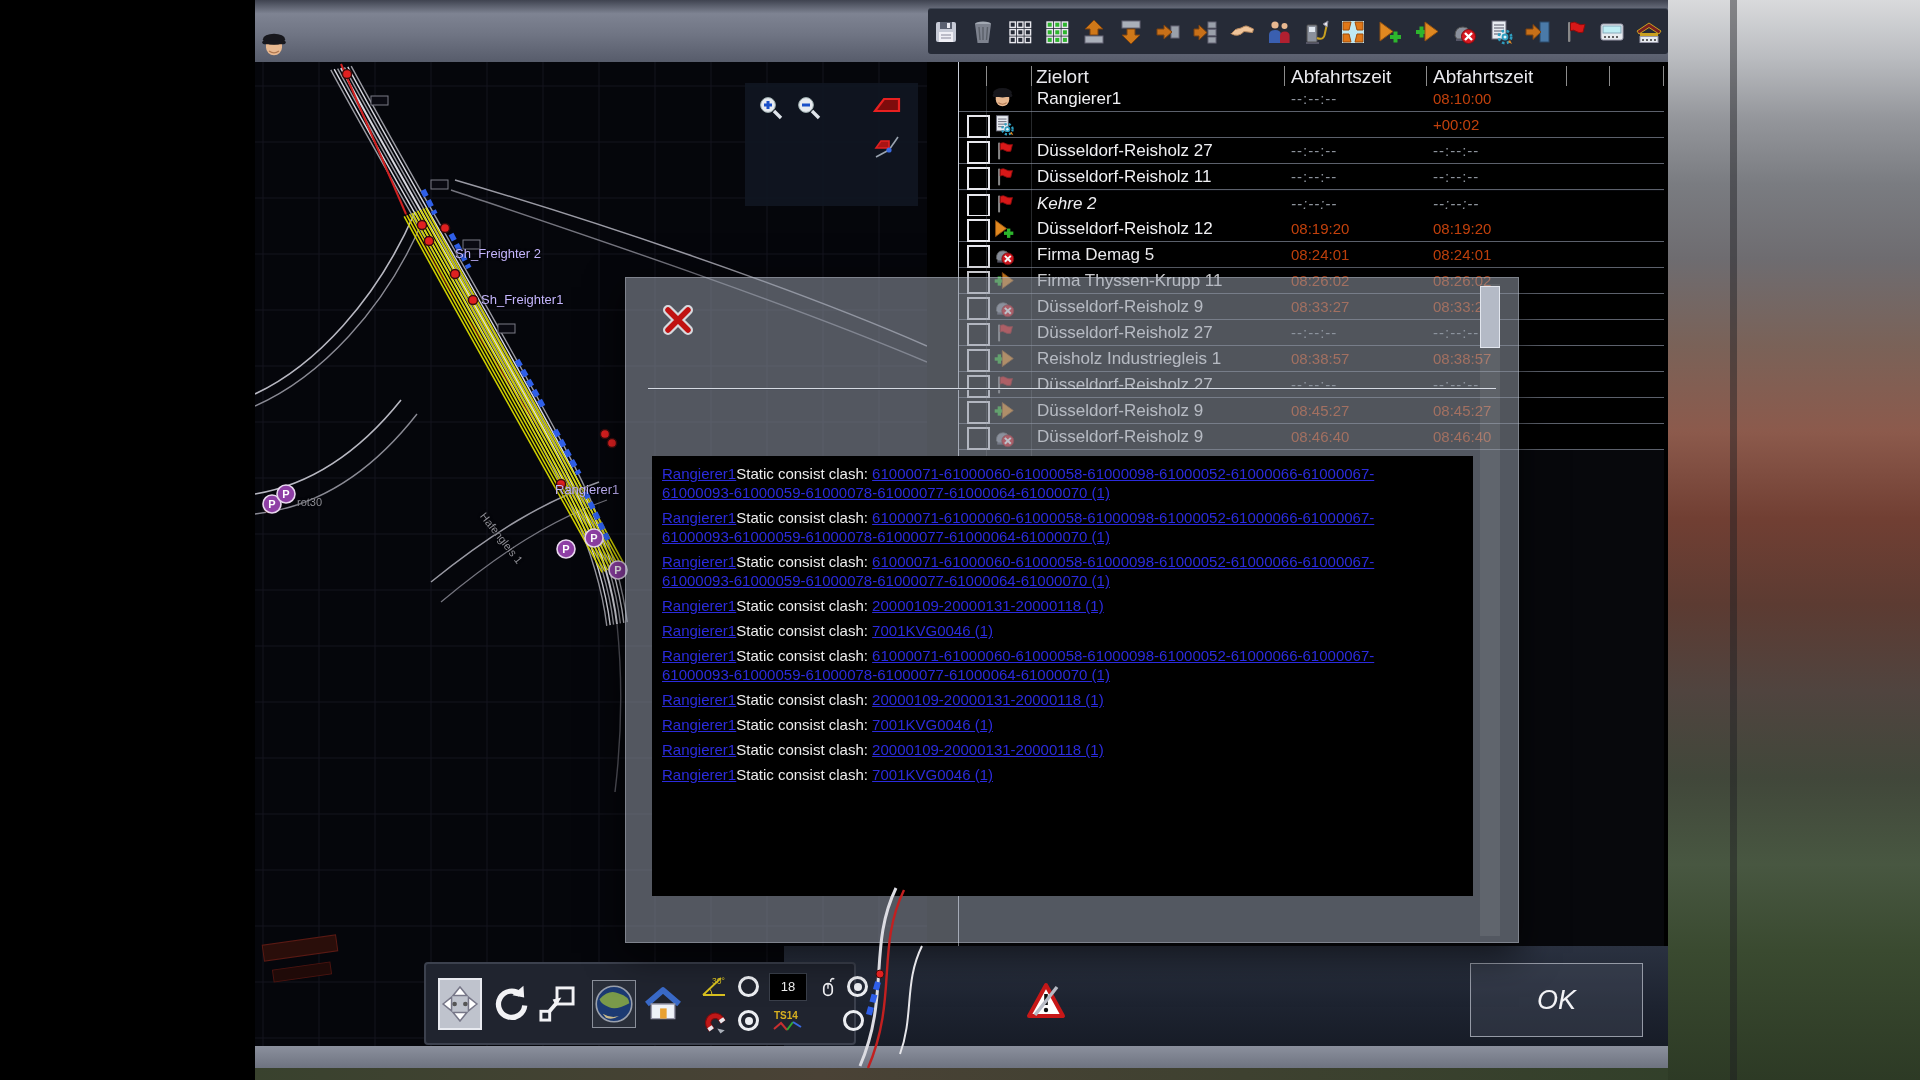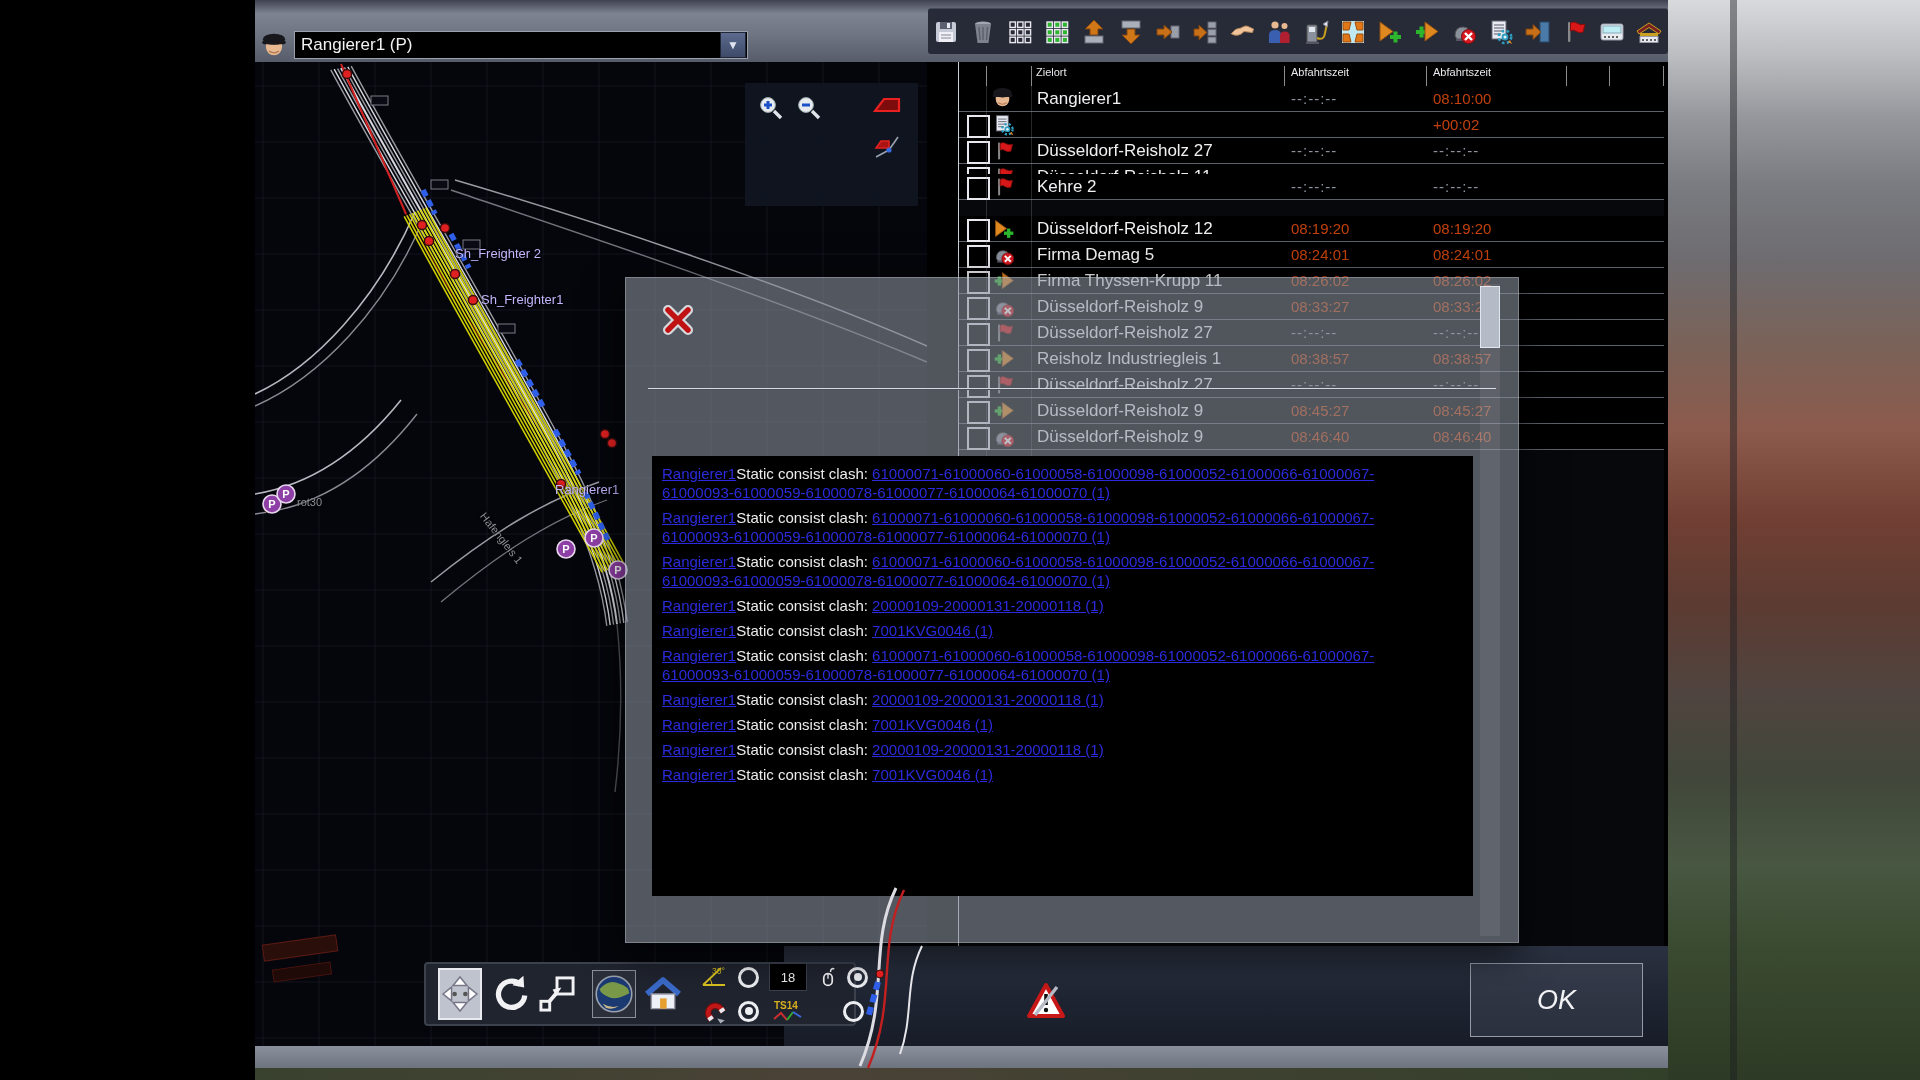--- a/index.html
+++ b/index.html
@@ -38,21 +38,21 @@
   .map{left:255px;top:62px;width:672px;height:984px;background:#05060b;overflow:hidden;}
   .map-label{position:absolute;color:#c4b5fd;font-size:13px;white-space:nowrap;text-shadow:0 0 3px #000;}
   .map-label.dim{color:#8e8e96;font-size:11px;}
   .zoom-panel{position:absolute;left:490px;top:21px;width:173px;height:123px;background:rgba(16,22,34,.92);}
   .zp-icon{position:absolute;width:28px;height:28px;}
   .zp-icon svg{width:28px;height:28px;}
 
   
   .timetable{left:958px;top:62px;width:705px;height:886px;background:#07080c;border-left:1px solid #c9ced8;}
   .tt-header{position:absolute;left:0;top:0;width:705px;height:24px;background:#000;border-bottom:1px solid #777;}
-  .tt-header span{position:absolute;top:4px;color:#e9e9ee;font-size:11px;}
+  .tt-header span{position:absolute;top:4px;color:#e9e9ee;font-size:19px;}
   .tt-sep{position:absolute;top:0;width:1px;background:rgba(255,255,255,.55);height:24px;}
   .col-sep{position:absolute;top:24px;width:1px;background:rgba(140,146,158,.28);height:426px;}
   .tt-row{position:absolute;left:0;width:705px;height:26px;background:#000;border-bottom:1px solid #5c616c;box-sizing:border-box;}
   .tt-row .cb{position:absolute;left:8px;top:3px;width:19px;height:19px;border:2px solid #e8e8ee;background:transparent;}
   .tt-row .ric{position:absolute;left:34px;top:2px;width:22px;height:22px;}
   .tt-row .ric svg{width:22px;height:22px;}
   .tt-row .ric.big{left:30px;top:-1px;width:27px;height:27px;}
   .tt-row .ric.big svg{width:27px;height:27px;}
   .tt-row .zl{position:absolute;left:78px;top:3px;color:#f0f0f3;font-size:17px;white-space:nowrap;}
   .tt-row .tk{position:absolute;top:4px;color:#c2410c;font-size:15px;}
@@ -76,21 +76,21 @@
 
   
   .ok-panel{left:784px;top:946px;width:884px;height:100px;
     background:linear-gradient(180deg,#2a3140 0%,#1d2330 60%,#171c27 100%);}
   .warn{position:absolute;left:242px;top:34px;width:40px;height:40px;}
   .ok-btn{position:absolute;left:686px;top:17px;width:173px;height:74px;background:rgba(86,93,108,.30);
     border:1px solid #959aa6;color:#f3f3f6;font-size:27px;display:flex;align-items:center;justify-content:center;
     cursor:pointer;box-sizing:border-box;font-style:italic;}
 
   
-  .mtb{left:424px;top:962px;width:432px;height:64px;background:#20242f;border:2px solid #3c414e;border-radius:4px;
+  .mtb{left:424px;top:962px;width:432px;height:83px;background:#20242f;border:2px solid #3c414e;border-radius:4px;
     display:flex;align-items:center;box-sizing:border-box;}
   .mtb .vdiv{width:2px;height:78px;background:#3c414e;margin:0 8px;}
   .mtb-btn{display:inline-flex;align-items:center;justify-content:center;cursor:pointer;}
   .pan-btn{width:48px;height:48px;margin-left:12px;background:#bfc3cd;border:2px solid #e8eaf0;}
   .icon36 svg{width:38px;height:38px;}
   .globe-btn{width:46px;height:46px;border:1px solid #8a8f9a;background:#2a2f3a;}
   .ctl-grid{display:grid;grid-template-columns:auto auto auto auto;grid-template-rows:34px 34px;
     align-items:center;column-gap:10px;margin-left:2px;}
   .radio{width:15px;height:15px;border:3px solid #eceef2;border-radius:50%;display:inline-block;position:relative;cursor:pointer;}
   .radio.dot::after{content:"";position:absolute;left:3.5px;top:3.5px;width:8px;height:8px;border-radius:50%;background:#eceef2;}
@@ -231,24 +231,20 @@
           </svg></span>
     </div>
   </div>
 
   <span class="abs drv-avatar" id="drv-avatar"><svg viewBox="0 0 26 26" class="">
         <path d="M6.5,14 a6.5,6.5 0 0 0 13,0 v-4 h-13 z" fill="#e8b890"></path>
         <ellipse cx="13" cy="7.5" rx="9" ry="4.5" fill="#17171c"></ellipse>
         <rect x="3.5" y="8.5" width="19" height="3" rx="1.5" fill="#17171c"></rect>
         <path d="M9,17 q4,3 8,0" stroke="#b07850" fill="none"></path>
       </svg></span>
-  <div class="abs dropdown">
-    <span class="val">Rangierer1 (P)</span>
-    <span class="arrow">▼</span>
-  </div>
 
   <div class="abs toolbar" id="toolbar">
       <span class="tb-icon">
         <svg viewBox="0 0 26 26" class="">
           <rect x="3" y="3" width="20" height="20" rx="2" fill="#c6cad6"></rect>
           <rect x="7" y="3" width="12" height="7" fill="#5a6070"></rect>
           <rect x="14" y="4" width="3" height="5" fill="#e9e9f0"></rect>
           <rect x="6" y="13" width="14" height="10" fill="#f0f0f6"></rect>
           <line x1="8" y1="16" x2="18" y2="16" stroke="#889"></line>
           <line x1="8" y1="19" x2="18" y2="19" stroke="#889"></line>
@@ -476,21 +472,21 @@
         <div class="tt-row" style="top: 102px;">
           <span class="cb"></span>
           <span class="ric "><svg viewBox="0 0 26 26" class="">
               <rect x="6" y="3" width="2.4" height="20" rx="1" fill="#888"></rect>
               <path d="M8.5,4 q4,-2 7,0.5 q3,2 7.5,0.8 l-2,8 q-4.5,1 -7,-1 q-2.5,-2 -5.5,-0.5 z" fill="#d81818" stroke="#8a0c0c"></path>
             </svg></span>
           <span class="zl">Düsseldorf-Reisholz 11</span>
           <span class="tk ank empty">--:--:--</span>
           <span class="tk abf empty">--:--:--</span>
         </div>
-        <div class="tt-row" style="top: 112px;">
+        <div class="tt-row" style="top: 129px; font-style: italic;">
           <span class="cb"></span>
           <span class="ric "><svg viewBox="0 0 26 26" class="">
               <rect x="6" y="3" width="2.4" height="20" rx="1" fill="#888"></rect>
               <path d="M8.5,4 q4,-2 7,0.5 q3,2 7.5,0.8 l-2,8 q-4.5,1 -7,-1 q-2.5,-2 -5.5,-0.5 z" fill="#d81818" stroke="#8a0c0c"></path>
             </svg></span>
           <span class="zl">Kehre 2</span>
           <span class="tk ank empty">--:--:--</span>
           <span class="tk abf empty">--:--:--</span>
         </div>
         <div class="tt-row" style="top: 154px;">

